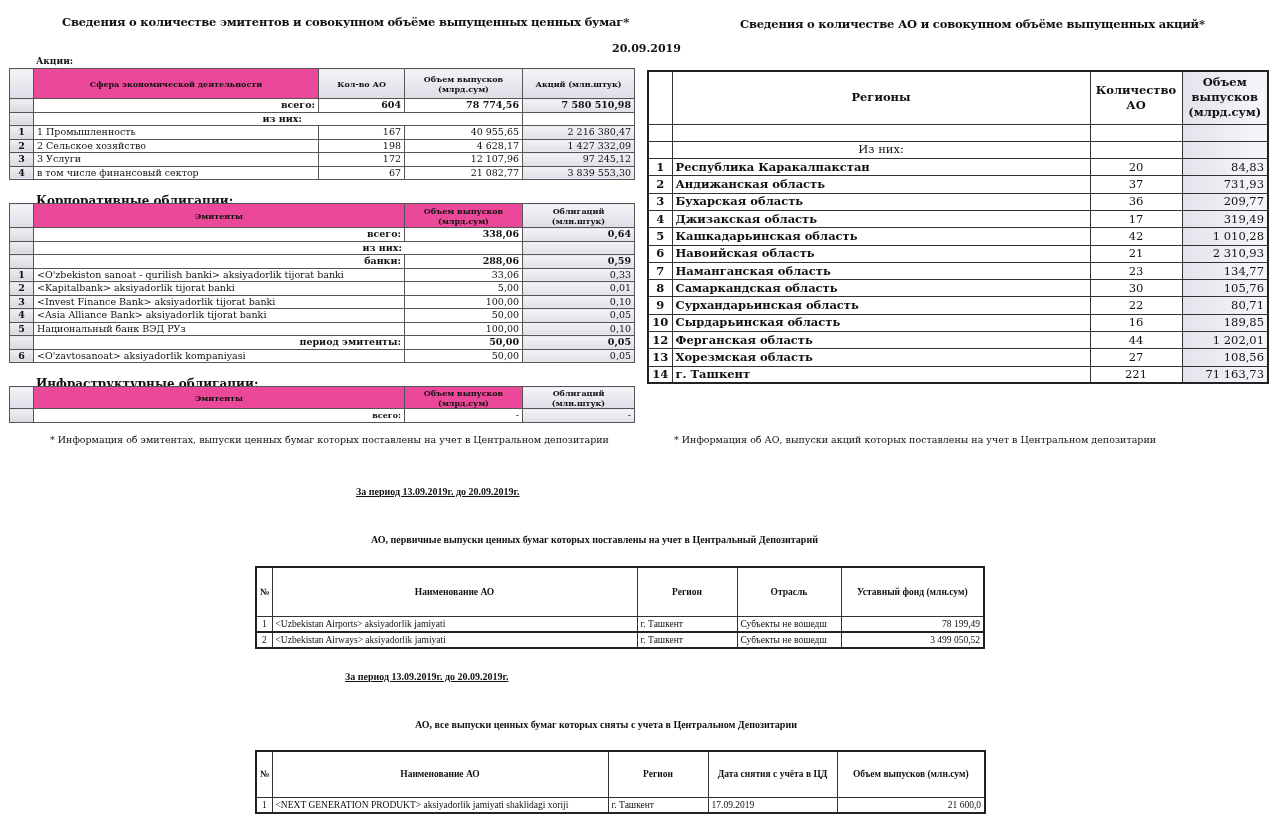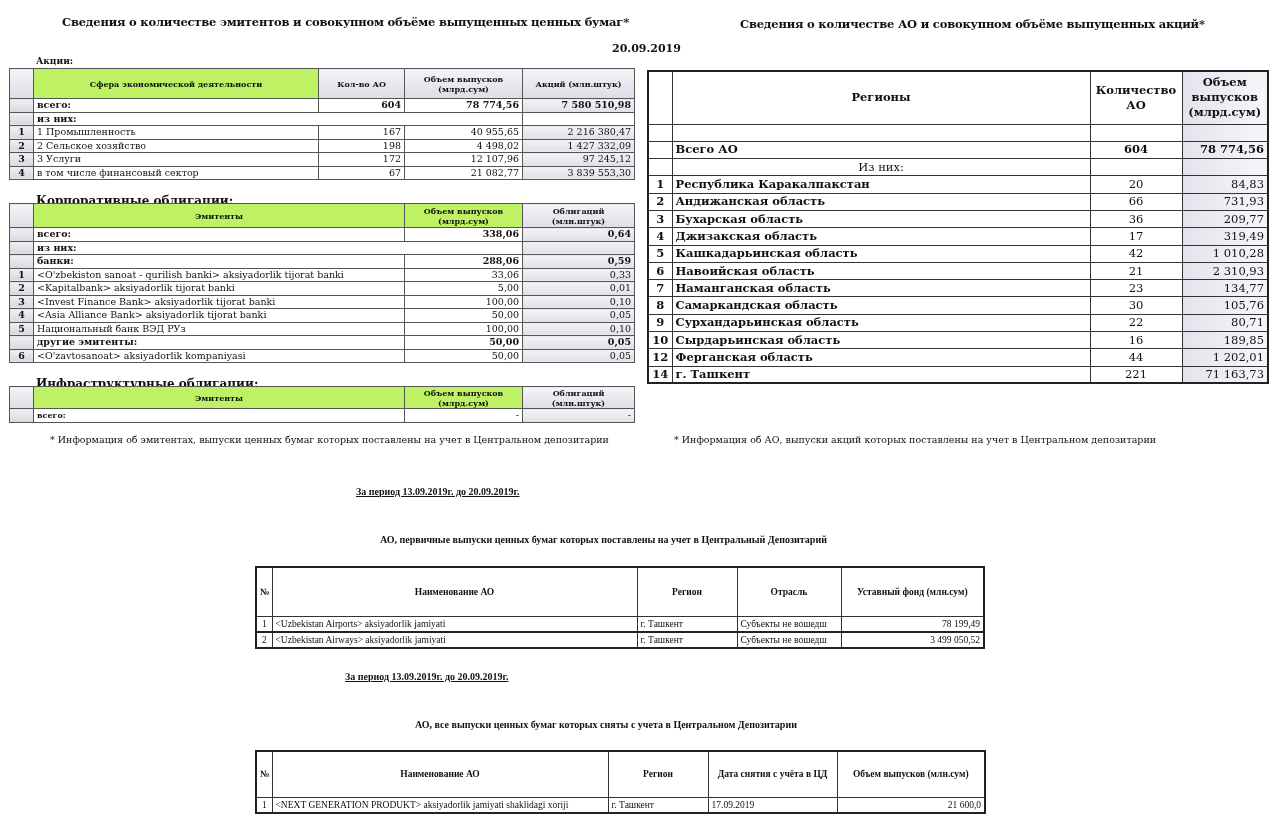--- a/index.html
+++ b/index.html
@@ -16,25 +16,25 @@
   .note { font-size: 9.5px; white-space: nowrap; }
 
   table { border-collapse: collapse; table-layout: fixed; }
   td, th { padding: 0 3px; overflow: hidden; white-space: nowrap; }
 
   
   .lt { font-size: 9.5px; border: 1.5px solid #888; }
   .lt td, .lt th { border: 1px solid #555; height: 13.5px; line-height: 12px; }
   .lt th { font-size: 8px; font-weight: bold; text-align: center; white-space: normal; line-height: 10px;
     background: linear-gradient(#f4f3f8, #dedde6); }
-  .lt th.plain { background: #bef264; }
+  .lt th.plain { background: #ec4899; }
   .lt td.n { background: linear-gradient(#efeff4, #d9d8e0); text-align: center; font-weight: bold; }
   .lt td.g { background: linear-gradient(#f3f2f7, #e1e0e8); }
   .lt td.r { text-align: right; }
-  .lt td.c { text-align: left; }
+  .lt td.c { text-align: right; }
   .lt td.b { font-weight: bold; }
 
   
   .rt { font-size: 11.5px; border: 2px solid #222; }
   .rt td, .rt th { border: 1px solid #333; height: 17.3px; line-height: 15px; }
   .rt th { font-weight: bold; text-align: center; font-size: 11.5px; line-height: 15px; white-space: normal; }
   .rt th.shade, .rt td.shade { background: linear-gradient(90deg, #e4e3ec, #f6f6fa); }
   .rt td.n { font-weight: bold; text-align: center; padding: 0 1px; }
   .rt td.r { text-align: right; }
   .rt td.c { text-align: center; }
@@ -89,21 +89,21 @@
         <td class="n">1</td>
         <td>1 Промышленность</td>
         <td class="r">167</td>
         <td class="r">40 955,65</td>
         <td class="r g">2 216 380,47</td>
       </tr>
       <tr>
         <td class="n">2</td>
         <td>2 Сельское хозяйство</td>
         <td class="r">198</td>
-        <td class="r">4 498,02</td>
+        <td class="r">4 628,17</td>
         <td class="r g">1 427 332,09</td>
       </tr>
       <tr>
         <td class="n">3</td>
         <td>3 Услуги</td>
         <td class="r">172</td>
         <td class="r">12 107,96</td>
         <td class="r g">97 245,12</td>
       </tr>
       <tr>
@@ -177,21 +177,21 @@
       <tr>
         <td class="n">5</td>
         <td>Национальный банк ВЭД РУз</td>
         <td class="r">100,00</td>
         <td class="r g">0,10</td>
       </tr>
     </tbody>
   <tbody>
       <tr>
     <td class="n"></td>
-    <td class="c b">другие эмитенты:</td>
+    <td class="c b">период эмитенты:</td>
     <td class="r b">50,00</td>
     <td class="r b g">0,05</td>
   </tr>
   </tbody>
     <tbody id="other-rows">
       <tr>
         <td class="n">6</td>
         <td>&lt;O'zavtosanoat&gt; aksiyadorlik kompaniyasi</td>
         <td class="r">50,00</td>
         <td class="r g">0,05</td>
@@ -241,42 +241,36 @@
     <th class="shade">Объем выпусков (млрд.сум)</th>
   </tr>
   <tr>
         <td></td>
         <td></td>
         <td></td>
         <td class="shade"></td>
       </tr>
   <tr>
     <td></td>
-    <td class="b">Всего АО</td>
-    <td class="c b">604</td>
-    <td class="r b shade">78 774,56</td>
-  </tr>
-  <tr>
-    <td></td>
     <td class="c">Из них:</td>
     <td></td>
     <td class="shade"></td>
   </tr>
   </tbody>
     <tbody id="region-rows">
       <tr>
         <td class="n">1</td>
         <td class="b">Республика Каракалпакстан</td>
         <td class="c">20</td>
         <td class="r shade">84,83</td>
       </tr>
       <tr>
         <td class="n">2</td>
         <td class="b">Андижанская область</td>
-        <td class="c">66</td>
+        <td class="c">37</td>
         <td class="r shade">731,93</td>
       </tr>
       <tr>
         <td class="n">3</td>
         <td class="b">Бухарская область</td>
         <td class="c">36</td>
         <td class="r shade">209,77</td>
       </tr>
       <tr>
         <td class="n">4</td>
@@ -320,31 +314,37 @@
         <td class="c">16</td>
         <td class="r shade">189,85</td>
       </tr>
       <tr>
         <td class="n">12</td>
         <td class="b">Ферганская область</td>
         <td class="c">44</td>
         <td class="r shade">1 202,01</td>
       </tr>
       <tr>
+        <td class="n">13</td>
+        <td class="b">Хорезмская область</td>
+        <td class="c">27</td>
+        <td class="r shade">108,56</td>
+      </tr>
+      <tr>
         <td class="n">14</td>
         <td class="b">г. Ташкент</td>
         <td class="c">221</td>
         <td class="r shade">71 163,73</td>
       </tr>
     </tbody>
 </table>
 <div class="abs note" style="left:674px; top:434px;">* Информация об АО, выпуски акций которых поставлены на учет в Центральном депозитарии</div>
 
 <div class="abs sec-label" style="left:356px; top:486px; text-decoration:underline; font-family:'Liberation Serif',serif; font-size:10px;">За период 13.09.2019г. до 20.09.2019г.</div>
-<div class="abs sec-label" style="left:380px; top:534px; font-family:'Liberation Serif',serif; font-size:10px;">АО, первичные выпуски ценных бумаг которых поставлены на учет в Центральный Депозитарий</div>
+<div class="abs sec-label" style="left:371px; top:534px; font-family:'Liberation Serif',serif; font-size:10px;">АО, первичные выпуски ценных бумаг которых поставлены на учет в Центральный Депозитарий</div>
 <table class="abs bt" style="left:255px; top:566px; width:728px;">
   <colgroup>
       <col style="width:16px">
       <col style="width:365px">
       <col style="width:100px">
       <col style="width:104px">
       <col style="width:143px">
     </colgroup>
   <tbody>
       <tr style="height:49px">

